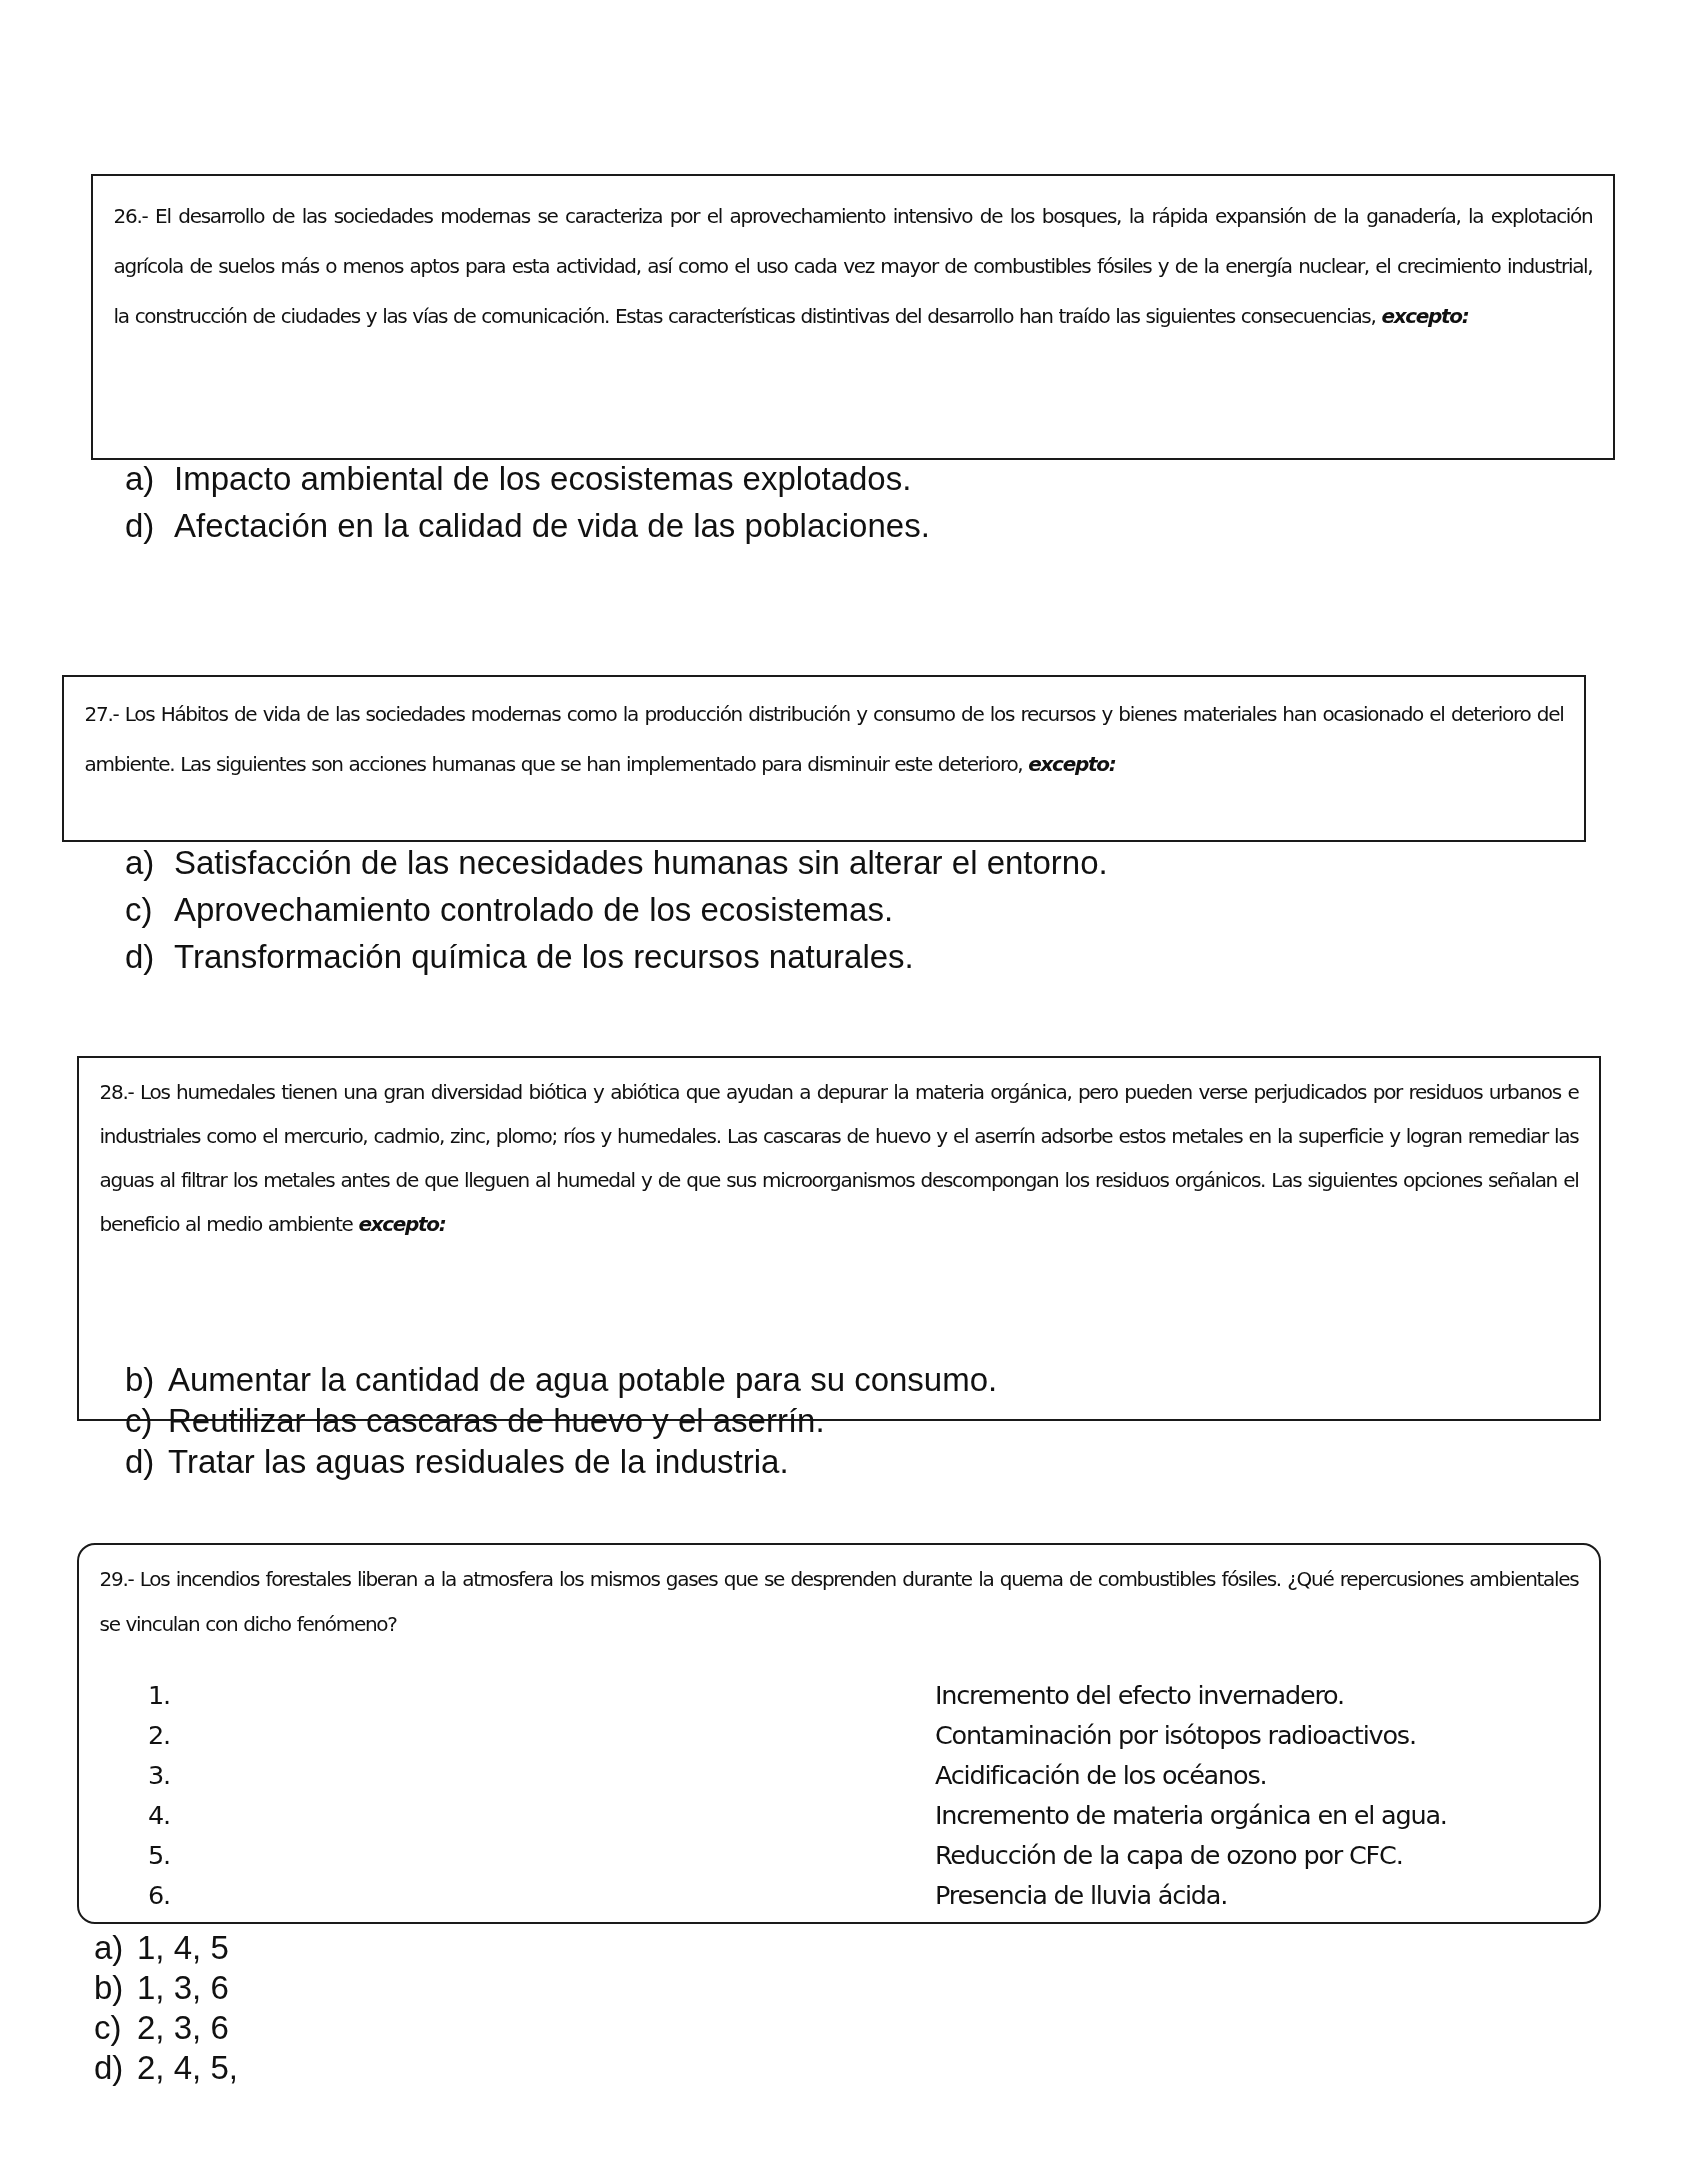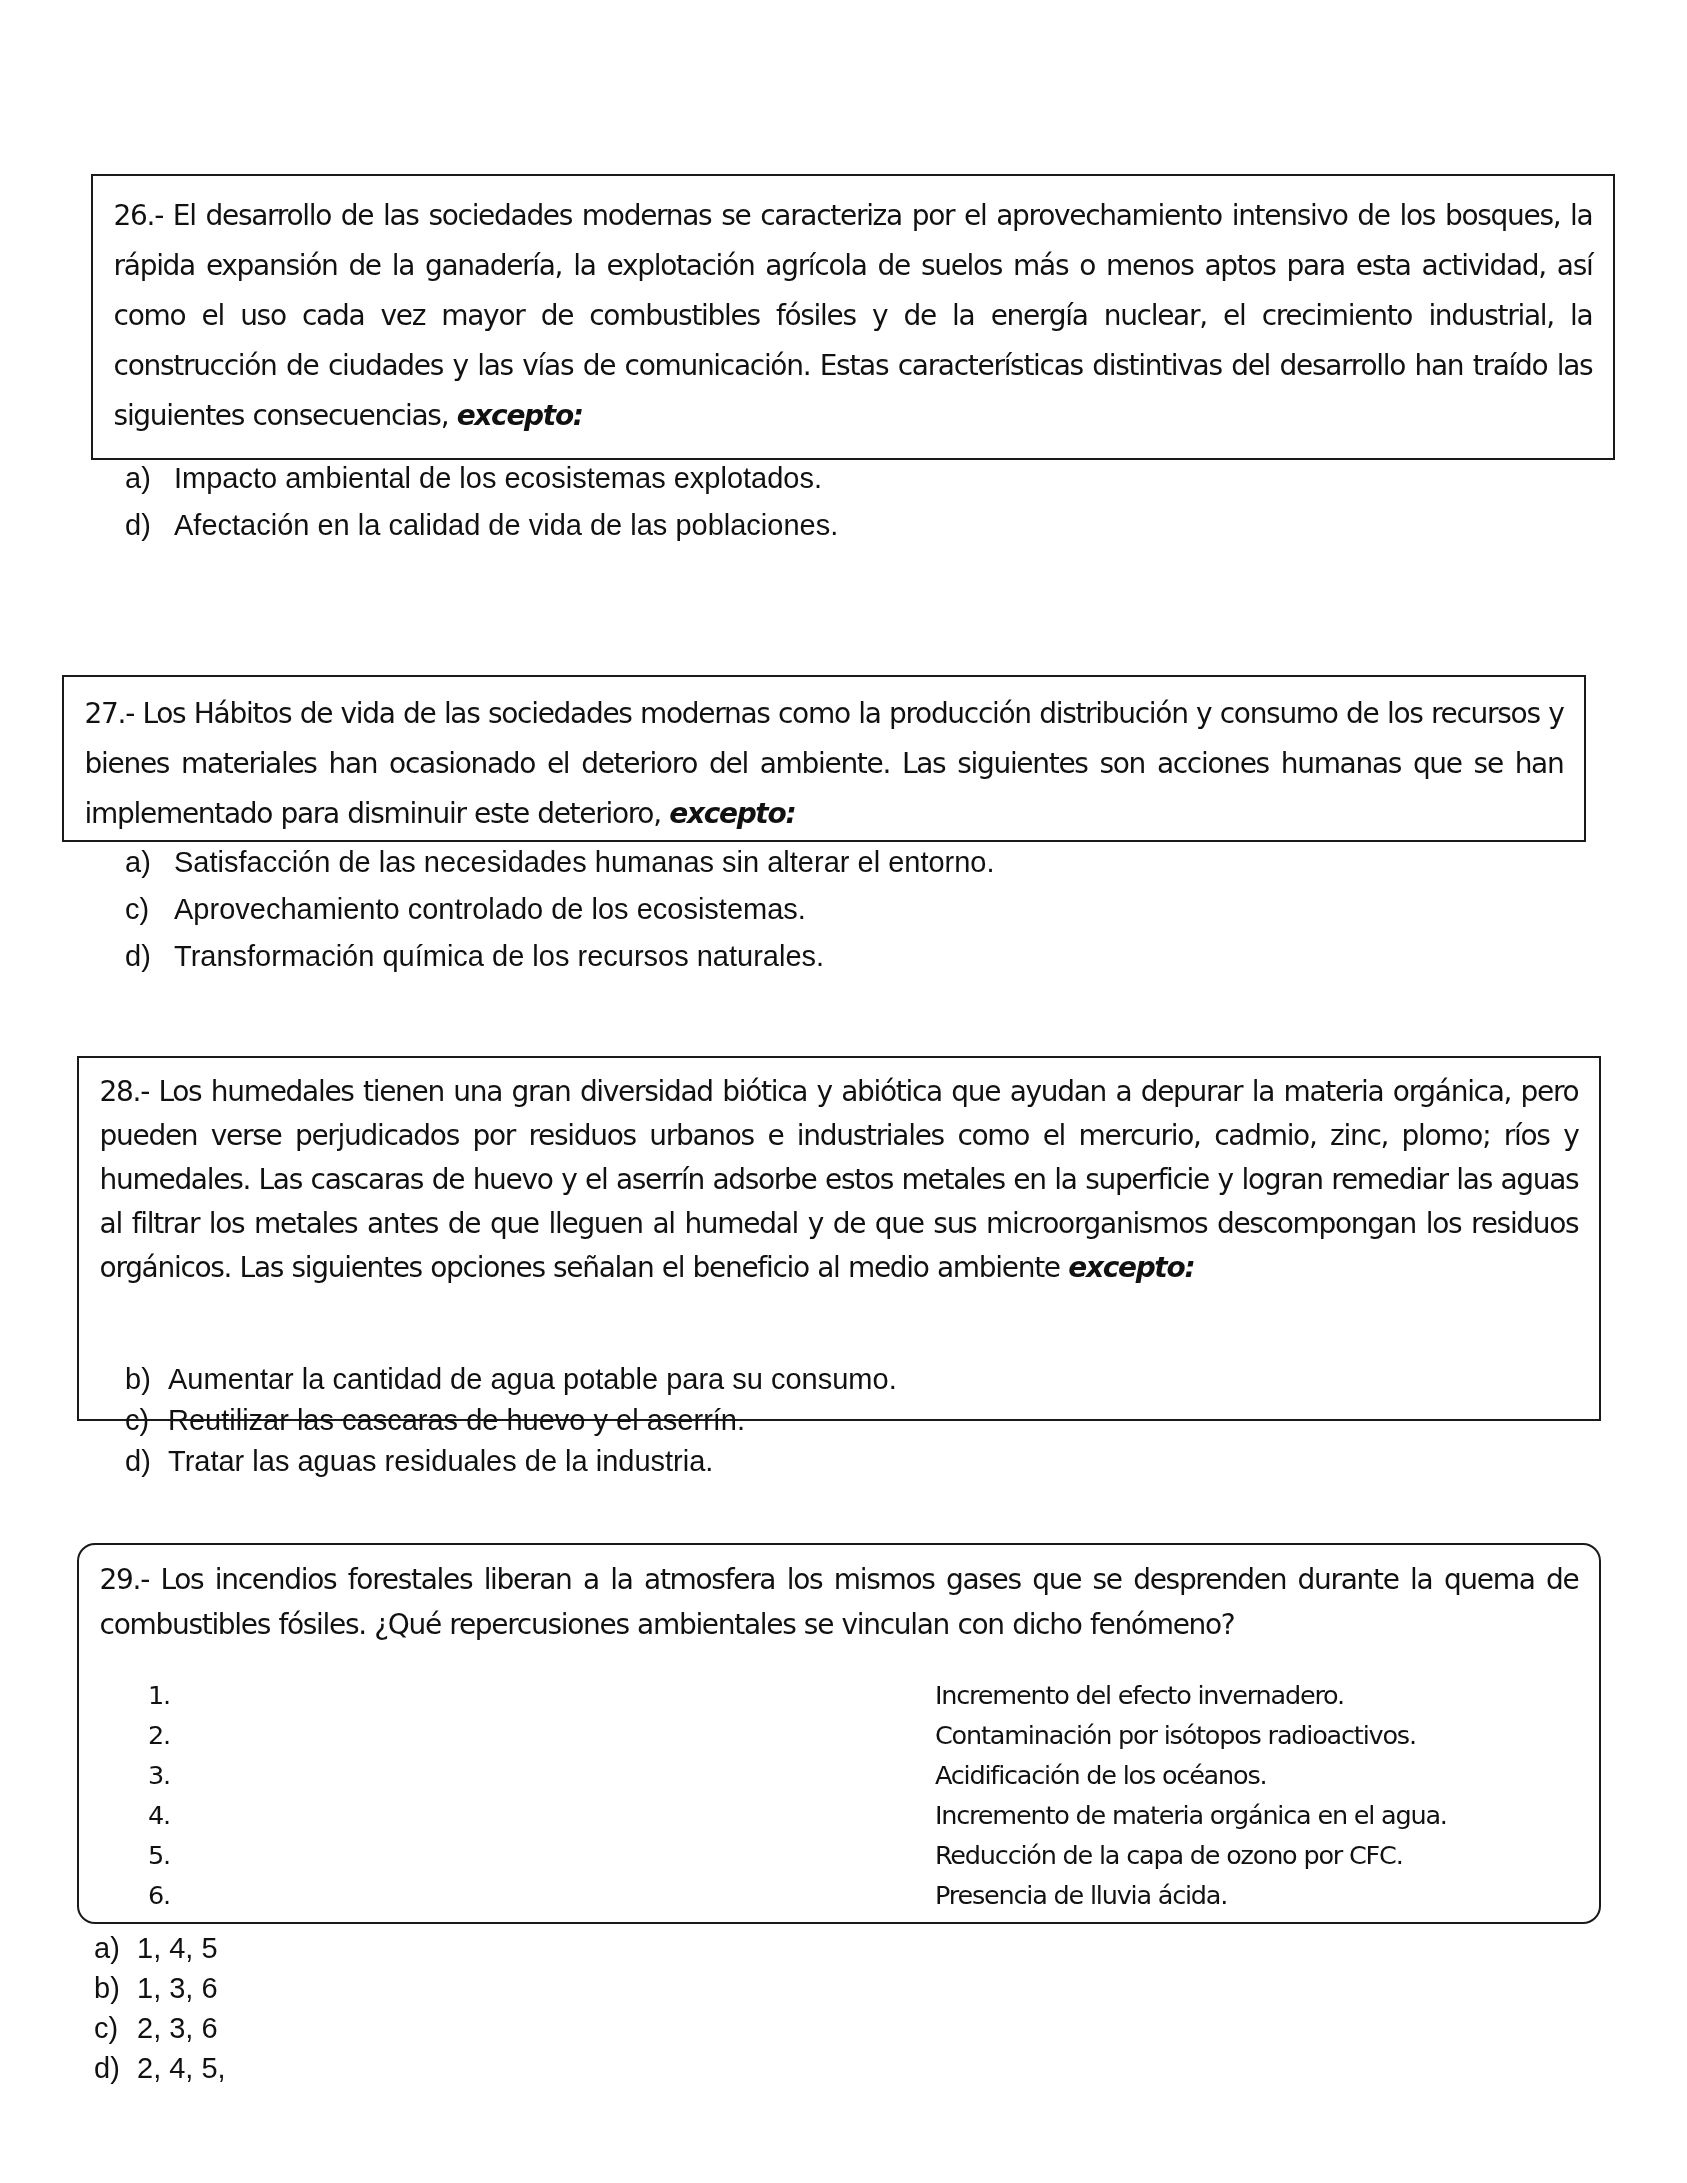--- a/index.html
+++ b/index.html
@@ -6,32 +6,32 @@
     body { width: 1687px; height: 2183px; position: relative; overflow: hidden; color: #111; }
     .qbox {
       position: absolute;
       border: 2.5px solid #1a1a1a;
       box-sizing: border-box;
       background: #fff;
       font-family: "Liberation Sans", sans-serif;
     }
     .stem {
       font-family: "DejaVu Sans", sans-serif;
-      font-size: 28px;
+      font-size: 20px;
       letter-spacing: -1.3px;
       word-spacing: 0.8px;
       text-align: justify;
       text-align-last: left;
       margin: 0;
     }
     .stem .kw { font-weight: bold; font-style: italic; }
     .opts {
       position: absolute;
       font-family: "Liberation Sans", sans-serif;
-      font-size: 29px;
+      font-size: 33px;
       color: #111;
       margin: 0; padding: 0; list-style: none;
     }
     .opts li { white-space: nowrap; }
     .opts .lbl { display: inline-block; }
 
     #q26 { left: 91px; top: 174px; width: 1524px; height: 286px; }
     #q26 .stem { position: absolute; left: 20.6px; right: 20.6px; top: 15px; line-height: 50px; }
     #q26-opts { left: 125px; top: 455px; line-height: 47px; }
     #q26-opts .lbl { width: 49px; }

